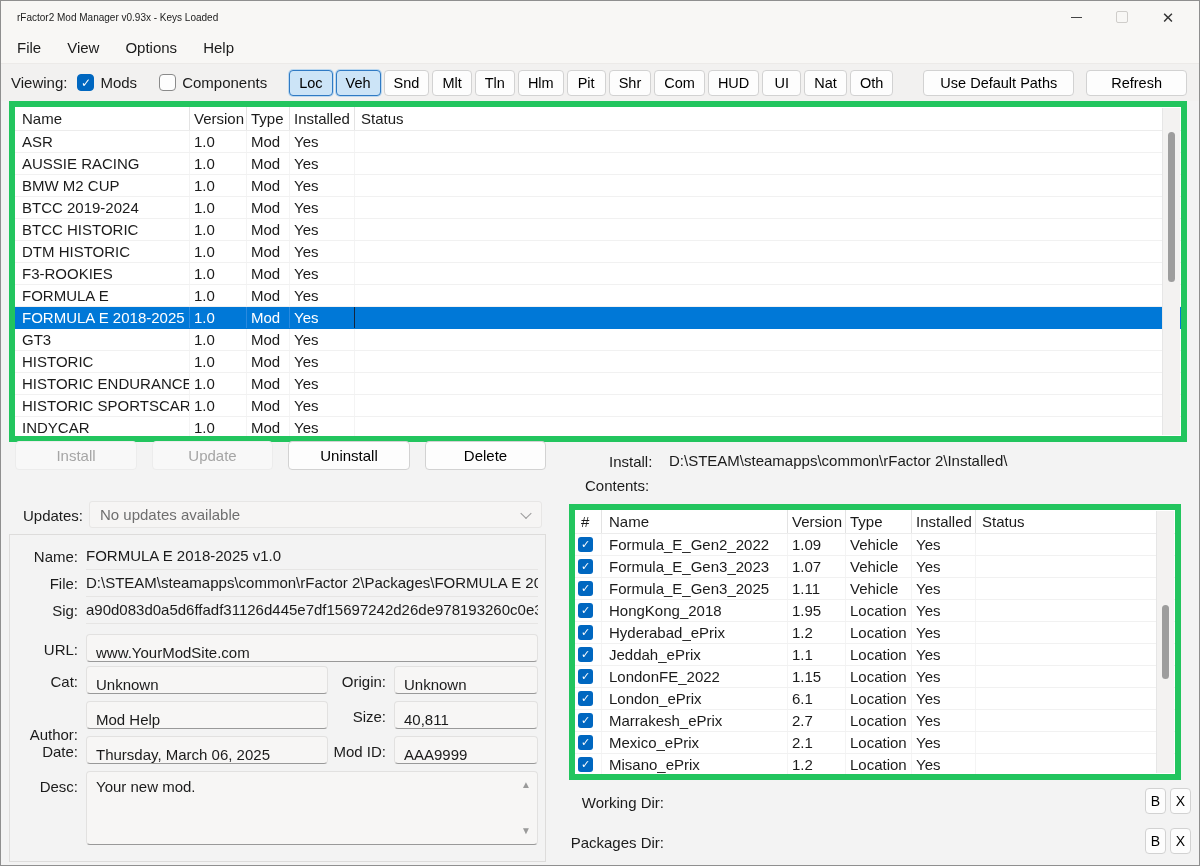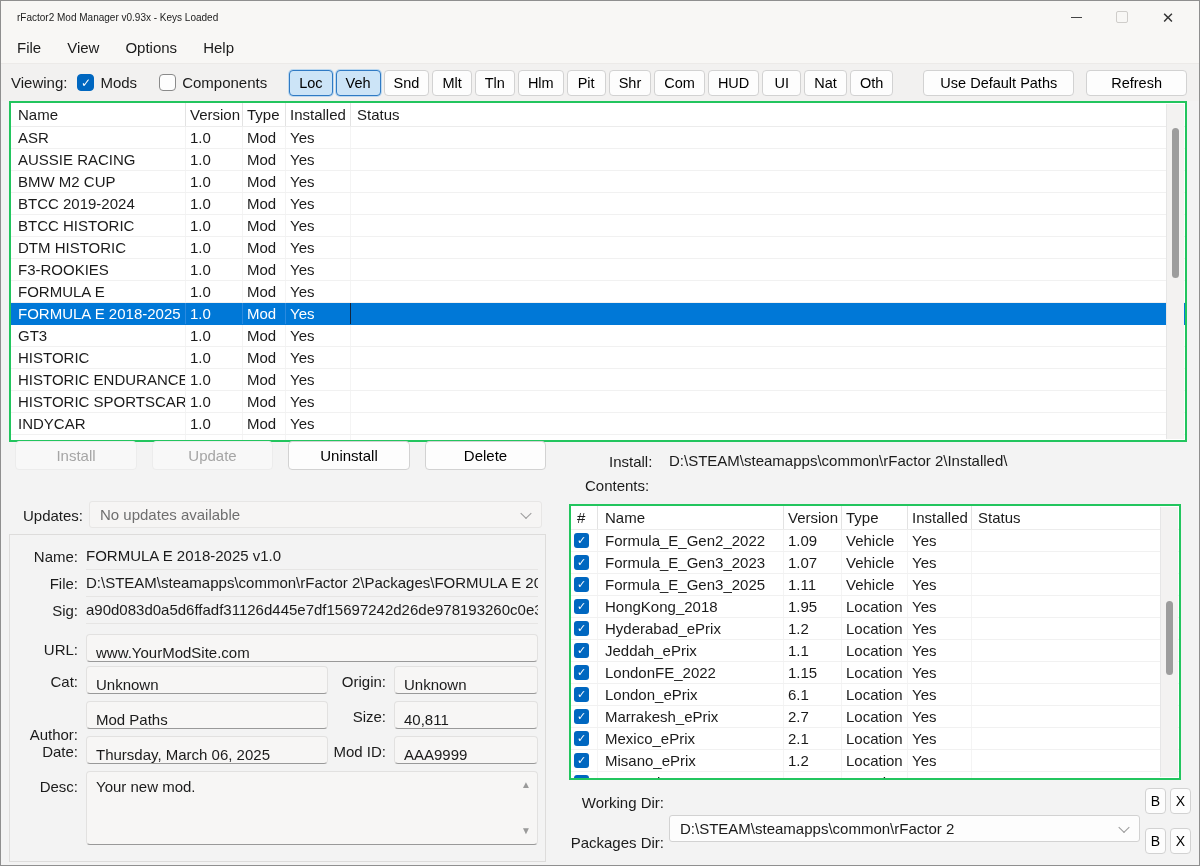--- a/index.html
+++ b/index.html
@@ -28,21 +28,21 @@
   .cb.checked{background:#0067c0;border:1px solid #0067c0;color:#fff;font-size:12px;font-weight:bold}
   .cb.checked::after{content:"✓"}
   .cb.unchecked{background:#fdfdfd;border:1px solid #8a8a8a}
   .cb-label{margin-right:22px}
   .filter-btn{height:26px;min-width:39px;padding:0 9px;margin-right:3px;border-radius:4px;background:#fdfdfd;border:1px solid #d2d2d2;font-size:14.5px;display:inline-flex;align-items:center;justify-content:center;box-sizing:border-box}
   .filter-btn.active{background:#cce4f7;border:1px solid #2f7ac4;box-shadow:0 0 0 1px #bcd8ef}
   .toolbar-spacer{flex:1}
   .tool-btn{height:26px;padding:0 16px;margin-right:12px;border-radius:4px;background:#fdfdfd;border:1px solid #d2d2d2;font-size:14.5px;display:inline-flex;align-items:center;box-sizing:border-box}
 
   
-  .listview{background:#fff;border:2px solid #22c55e;box-sizing:border-box;overflow:hidden}
+  .listview{background:#fff;border:6px solid #22c55e;box-sizing:border-box;overflow:hidden}
   .mod-table{left:8px;top:100px;width:1178px;height:341px}
   .thead{display:grid;height:23px;line-height:23px;background:#fff;border-bottom:1px solid #ececec}
   .mod-grid{grid-template-columns:175px 57px 43px 65px 1fr}
   .thead .hcell{border-right:1px solid #e3e3e3;box-sizing:border-box;white-space:nowrap;overflow:hidden}
   .thead .hcell:last-child{border-right:none}
   .trow{display:grid;height:21px;line-height:21px;border-bottom:1px solid #f1f1f1}
   .tcell{border-right:1px solid #f4f4f4;box-sizing:border-box;white-space:nowrap;overflow:hidden}
   .tcell:last-child{border-right:none}
   .c-name,.h-name{padding-left:7px}
   .c-version,.h-version,.c-type,.h-type,.c-installed,.h-installed{padding-left:4px}
@@ -297,21 +297,21 @@
   <div class="textbox" style="left:85px;top:665px;width:242px;height:28px">
     <span class="tval">Unknown</span>
   </div>
   <span class="flabel" style="left:280px;top:672px;width:105px">Origin:</span>
   <div class="textbox" style="left:393px;top:665px;width:144px;height:28px">
     <span class="tval">Unknown</span>
   </div>
 
   <span class="flabel" style="left:0;top:725px;width:77px">Author:</span>
   <div class="textbox" style="left:85px;top:700px;width:242px;height:28px">
-    <span class="tval">Mod Paths</span>
+    <span class="tval">Mod Help</span>
   </div>
   <span class="flabel" style="left:280px;top:707px;width:105px">Size:</span>
   <div class="textbox" style="left:393px;top:700px;width:144px;height:28px">
     <span class="tval">40,811</span>
   </div>
 
   <span class="flabel" style="left:0;top:742px;width:77px">Date:</span>
   <div class="textbox" style="left:85px;top:735px;width:242px;height:28px">
     <span class="tval">Thursday, March 06, 2025</span>
   </div>
@@ -457,24 +457,20 @@
           <div class="tcell c-installed">Yes</div>
           <div class="tcell c-status"></div>
         </div>
       </div>
     <div class="scroll-gutter">
       <div class="scroll-thumb" style="top:94px;height:74px"></div>
     </div>
   </div>
 
   <span class="dir-label" style="left:480px;top:793px;width:183px">Working Dir:</span>
-  <div class="combo abs" style="left:668px;top:787px;width:471px;height:27px">
-    <span class="val">D:\STEAM\steamapps\common\rFactor 2</span>
-    <span class="chev"></span>
-  </div>
   <button class="sq-btn" style="left:1144px;top:787px">B</button>
   <button class="sq-btn" style="left:1169px;top:787px">X</button>
 
   <span class="dir-label" style="left:480px;top:833px;width:183px">Packages Dir:</span>
 
   <button class="sq-btn" style="left:1144px;top:827px">B</button>
   <button class="sq-btn" style="left:1169px;top:827px">X</button>
 
 </div>
 

